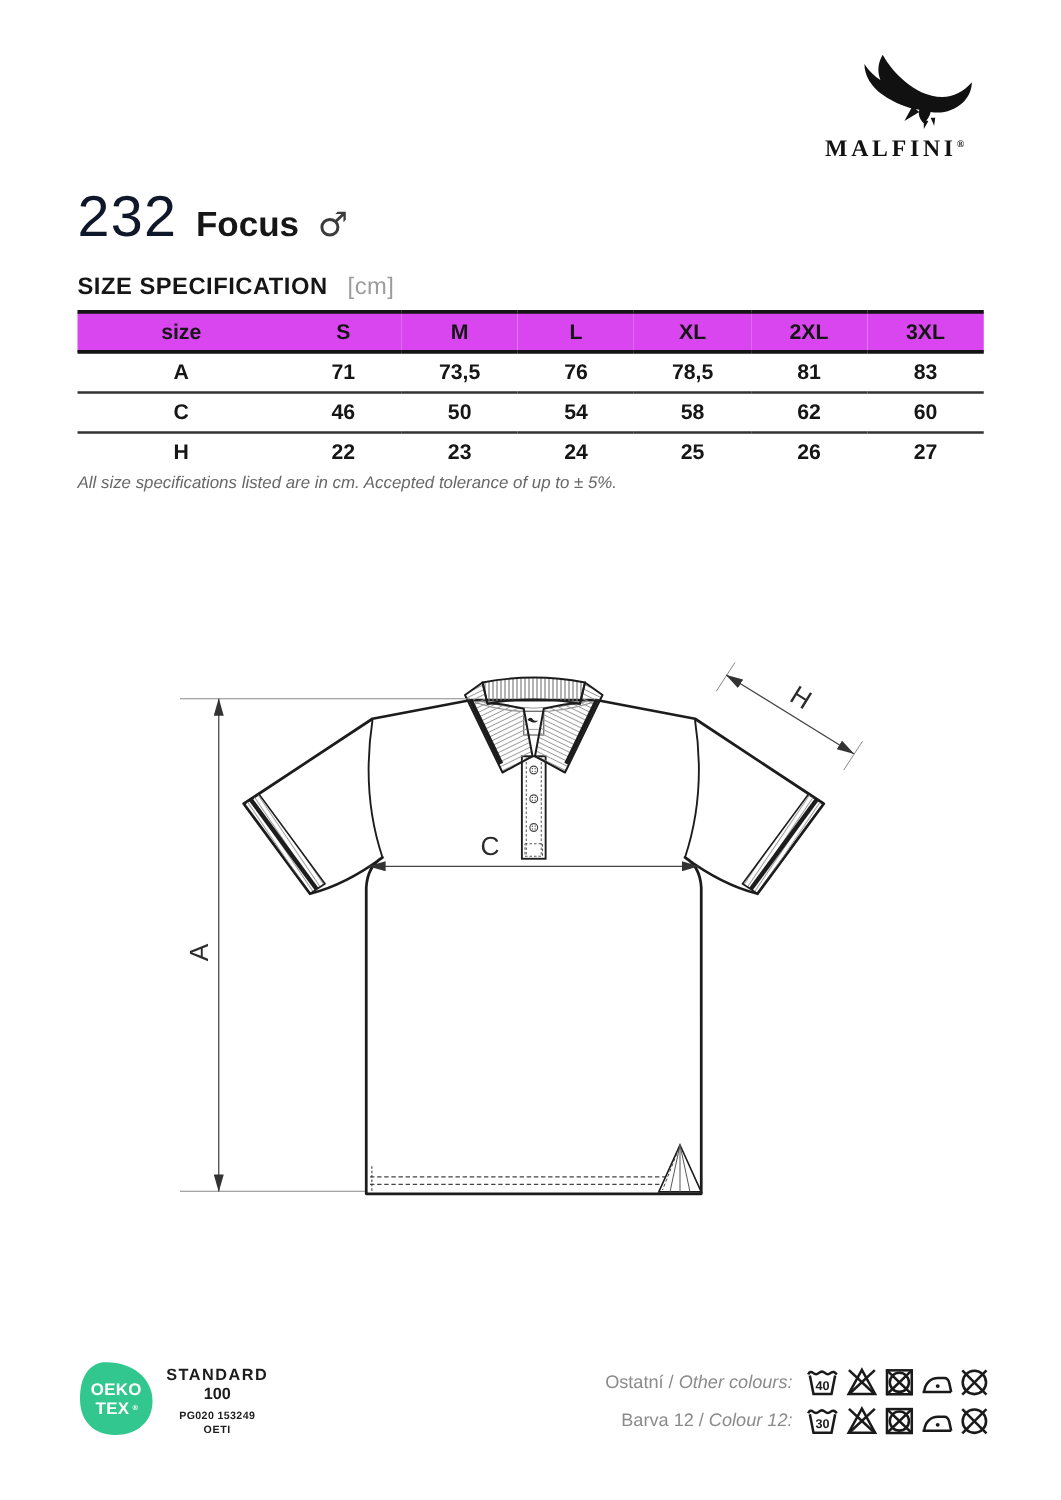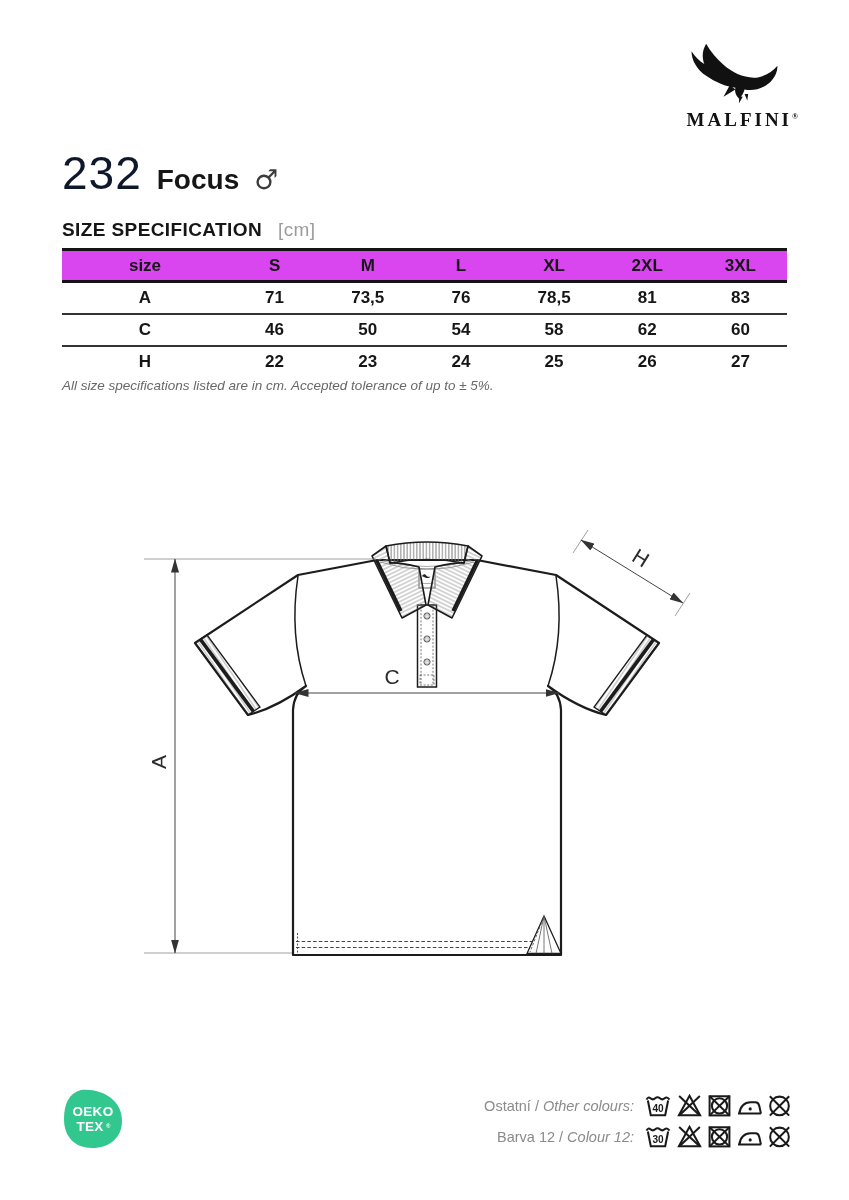--- a/index.html
+++ b/index.html
@@ -1,20 +1,20 @@
 <!DOCTYPE html>
 <html><head>
 <meta charset="utf-8">
 <style>
   html,body{margin:0;padding:0;background:#fff;}
   .page{position:relative;width:849px;height:1200px;background:#ffffff;
         font-family:"Liberation Sans",sans-serif;overflow:hidden;color:#161616;}
 
   
-  .brand{position:absolute;left:660px;top:42px;width:138px;text-align:right;}
+  .brand{position:absolute;left:660px;top:42px;width:138px;text-align:left;}
   .brand svg{display:block;margin:0 auto;}
   .brand-name{font-family:"Liberation Serif",serif;font-weight:700;font-size:19px;
               letter-spacing:3px;color:#121212;margin-top:3px;white-space:nowrap;}
   .brand-name sup{font-size:8px;letter-spacing:0;}
 
   
   .title{position:absolute;left:62px;top:150px;display:flex;align-items:baseline;gap:15px;}
   .title-code{font-size:46px;font-weight:400;color:#0f172a;letter-spacing:1px;line-height:1;}
   .title-name{font-size:28px;font-weight:800;color:#161616;line-height:1;}
   .title-gender{font-family:"DejaVu Sans",sans-serif;font-size:27px;color:#3c3c3c;line-height:1;}
@@ -254,20 +254,26 @@
     </svg>
   </div>
 
   <div class="cert">
     <svg width="62" height="62" viewBox="0 0 62 62">
       <path d="M19,2 C40,0 60,12 60,33 C60,50 47,60 30,60 C13,60 2,49 2,31 C2,16 7,5 19,2 Z" fill="#31c78e"></path>
       <text x="31" y="28" font-family="Liberation Sans,sans-serif" font-size="13.5" font-weight="bold" fill="#ffffff" text-anchor="middle" letter-spacing="0.3">OEKO</text>
       <text x="28" y="43" font-family="Liberation Sans,sans-serif" font-size="13.5" font-weight="bold" fill="#ffffff" text-anchor="middle" letter-spacing="0.3">TEX</text>
       <text x="44" y="40" font-family="Liberation Sans,sans-serif" font-size="6" font-weight="bold" fill="#ffffff">®</text>
     </svg>
+    <div class="cert-text">
+      <div class="cert-standard">STANDARD</div>
+      <div class="cert-number">100</div>
+      <div class="cert-license">PG020 153249</div>
+      <div class="cert-institute">OETI</div>
+    </div>
   </div>
 
   <div class="care">
 
     <div class="care-row">
       <div class="care-label">
         <span>Ostatní /</span><em>Other colours:</em>
       </div>
       <div class="care-icons">
         <svg width="30" height="27" viewBox="0 0 24 24" fill="none" stroke="#1a1a1a" stroke-width="1.8">

